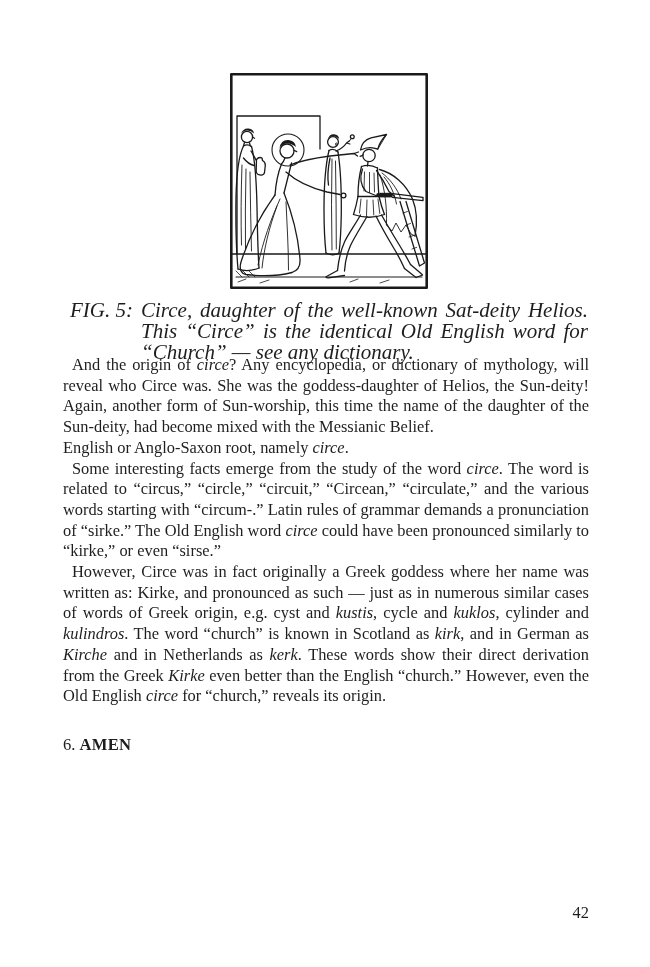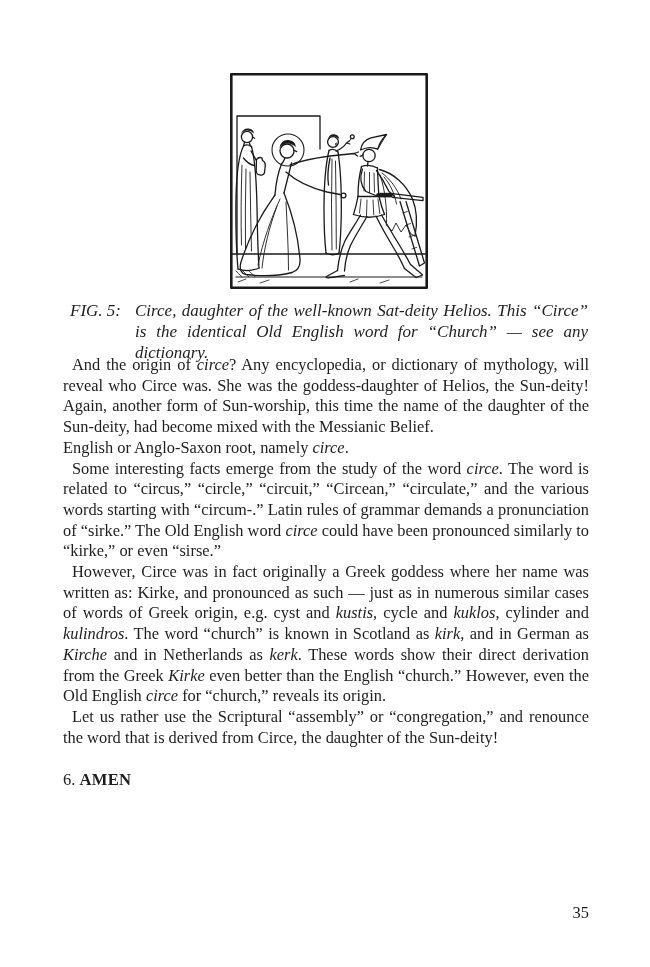--- a/index.html
+++ b/index.html
@@ -9,33 +9,34 @@
     background:#ffffff;
     color:#1e1e1e;
     font-family:"Liberation Serif","DejaVu Serif",serif;
     overflow:hidden;
   }
   .figure-wrap {
     position:absolute; left:230px; top:73px; width:198px; height:216px;
   }
   .caption {
     position:absolute; left:70px; top:300px; width:518px;
-    font-style:italic; font-size:17px; line-height:21px;
+    font-style:italic; font-size:21px; line-height:21px;
     display:flex;
+    gap:6px;
   }
   .caption-label { flex:0 0 65px; }
   .caption-text { width:453px; text-align:justify; }
   .text-flow {
     position:absolute; left:63px; top:355px; width:526px;
     font-size:16.4px; line-height:20.7px; text-align:justify;
   }
   .para { text-indent:9px; }
   .para.no-indent { text-indent:0; }
   .section-heading {
-    margin:22px 0 8px 0; text-align:left; font-size:16.6px;
+    margin:28px 0 8px 0; text-align:left; font-size:16.6px;
   }
   .section-heading .sec-title { font-weight:bold; letter-spacing:0.2px; }
   .page-number {
     position:absolute; left:63px; top:903px; width:526px;
     text-align:right; font-size:16.4px;
   }
   svg .ink { stroke:#1a1a1a; }
 </style>
 </head>
 <body>
@@ -140,22 +141,21 @@
 <div class="caption">
   <span class="caption-label">FIG. 5:</span>
   <span class="caption-text">Circe, daughter of the well-known Sat-deity Helios. This “Circe” is the identical Old English word for “Church” — see any dictionary.</span>
 </div>
 
 <div class="text-flow">
   <div class="para">And the origin of <i>circe</i>? Any encyclopedia, or dictionary of mythology, will reveal who Circe was. She was the goddess-daughter of Helios, the Sun-deity! Again, another form of Sun-worship, this time the name of the daughter of the Sun-deity, had become mixed with the Messianic Belief.</div>
   <div class="para no-indent">English or Anglo-Saxon root, namely <i>circe</i>.</div>
   <div class="para">Some interesting facts emerge from the study of the word <i>circe</i>. The word is related to “circus,” “circle,” “circuit,” “Circean,” “circulate,” and the various words starting with “circum-.” Latin rules of grammar demands a pronunciation of “sirke.” The Old English word <i>circe</i> could have been pronounced similarly to “kirke,” or even “sirse.”</div>
   <div class="para">However, Circe was in fact originally a Greek goddess where her name was written as: Kirke, and pronounced as such — just as in numerous similar cases of words of Greek origin, e.g. cyst and <i>kustis</i>, cycle and <i>kuklos</i>, cylinder and <i>kulindros</i>. The word “church” is known in Scotland as <i>kirk</i>, and in German as <i>Kirche</i> and in Netherlands as <i>kerk</i>. These words show their direct derivation from the Greek <i>Kirke</i> even better than the English “church.” However, even the Old English <i>circe</i> for “church,” reveals its origin.</div>
-  <div class="para">Let us rather use the Scriptural “assembly” or “congregation,” and renounce the word that is derived from Circe, the daughter of the Sun-deity!</div>
 
   <div class="section-heading">
     <span class="sec-number">6.</span>
     <span class="sec-title">AMEN</span>
   </div>
 
 </div>
 
-<div class="page-number">35</div>
+<div class="page-number">42</div>
 
 </body></html>

